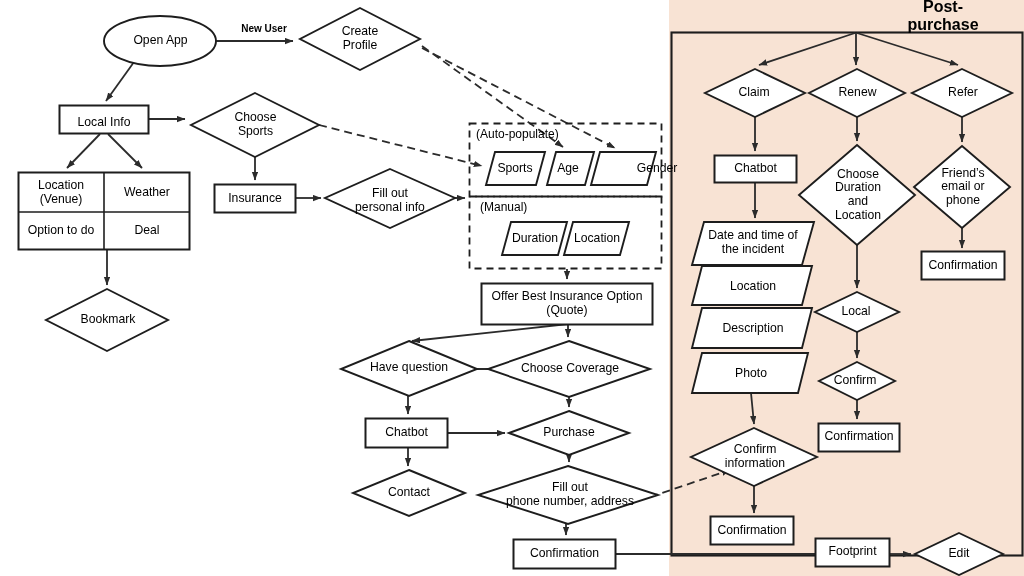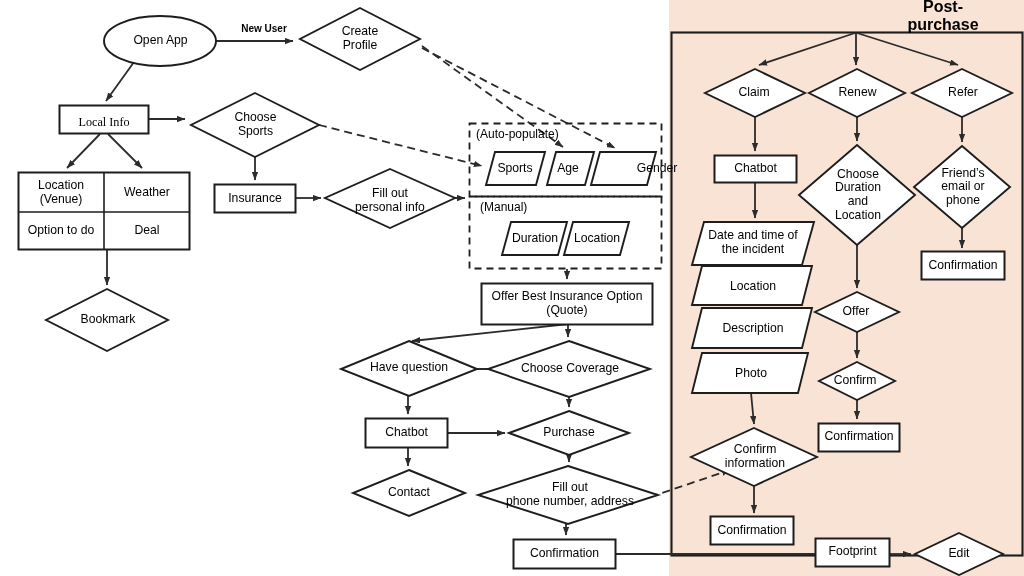--- a/index.html
+++ b/index.html
@@ -168,21 +168,21 @@
     <rect x="815.5" y="538.5" width="74" height="28" fill="#fff" stroke="#1d1d1d" stroke-width="2"></rect>
     <polygon points="959,533 1003,554 959,575 915,554" fill="#fff" stroke="#1d1d1d" stroke-width="1.9"></polygon>
   </svg>
 
   <div class="nodetext lbl-title" style="left:888px;top:6px;width:110px;height:20px;">Post-purchase</div>
 
   <div class="nodetext t12" style="left:104px;top:16px;width:113px;height:50px;">Open App</div>
   <div class="nodetext lbl-sm" style="left:234px;top:22px;width:60px;height:14px;">New User</div>
   <div class="nodetext t12" style="left:300px;top:8px;width:120px;height:62px;">Create
 Profile</div>
-  <div class="nodetext t12" style="left:59px;top:105px;width:90px;height:36px;font-family:Liberation Serif, serif;">Local Info</div>
+  <div class="nodetext t12" style="left:59px;top:105px;width:90px;height:36px;">Local Info</div>
   <div class="nodetext t12" style="left:192px;top:93px;width:127px;height:64px;">Choose
 Sports</div>
   <div class="nodetext t12" style="left:214px;top:184px;width:82px;height:29px;">Insurance</div>
 
   <div class="nodetext t12" style="left:18px;top:173px;width:86px;height:39px;">Location
 (Venue)</div>
   <div class="nodetext t12" style="left:104px;top:173px;width:86px;height:39px;">Weather</div>
   <div class="nodetext t12" style="left:18px;top:212px;width:86px;height:38px;">Option to do</div>
   <div class="nodetext t12" style="left:104px;top:212px;width:86px;height:38px;">Deal</div>
 
@@ -222,21 +222,21 @@
 email or
 phone</div>
   <div class="nodetext t12" style="left:921px;top:252px;width:84px;height:28px;">Confirmation</div>
 
   <div class="nodetext t12" style="left:692px;top:222px;width:122px;height:42px;">Date and time of
 the incident</div>
   <div class="nodetext t12" style="left:692px;top:268px;width:122px;height:37px;">Location</div>
   <div class="nodetext t12" style="left:692px;top:310px;width:122px;height:37px;">Description</div>
   <div class="nodetext t12" style="left:692px;top:355px;width:118px;height:38px;">Photo</div>
 
-  <div class="nodetext t12" style="left:814px;top:292px;width:84px;height:40px;">Offer</div>
+  <div class="nodetext t12" style="left:814px;top:292px;width:84px;height:40px;">Local</div>
   <div class="nodetext t12" style="left:815px;top:362px;width:80px;height:38px;">Confirm</div>
   <div class="nodetext t12" style="left:818px;top:423px;width:82px;height:28px;">Confirmation</div>
   <div class="nodetext t12" style="left:692px;top:428px;width:126px;height:58px;">Confirm
 information</div>
   <div class="nodetext t12" style="left:710px;top:517px;width:84px;height:28px;">Confirmation</div>
   <div class="nodetext t12" style="left:815px;top:538px;width:75px;height:28px;">Footprint</div>
   <div class="nodetext t12" style="left:915px;top:533px;width:88px;height:42px;">Edit</div>
 
 </div>
 

